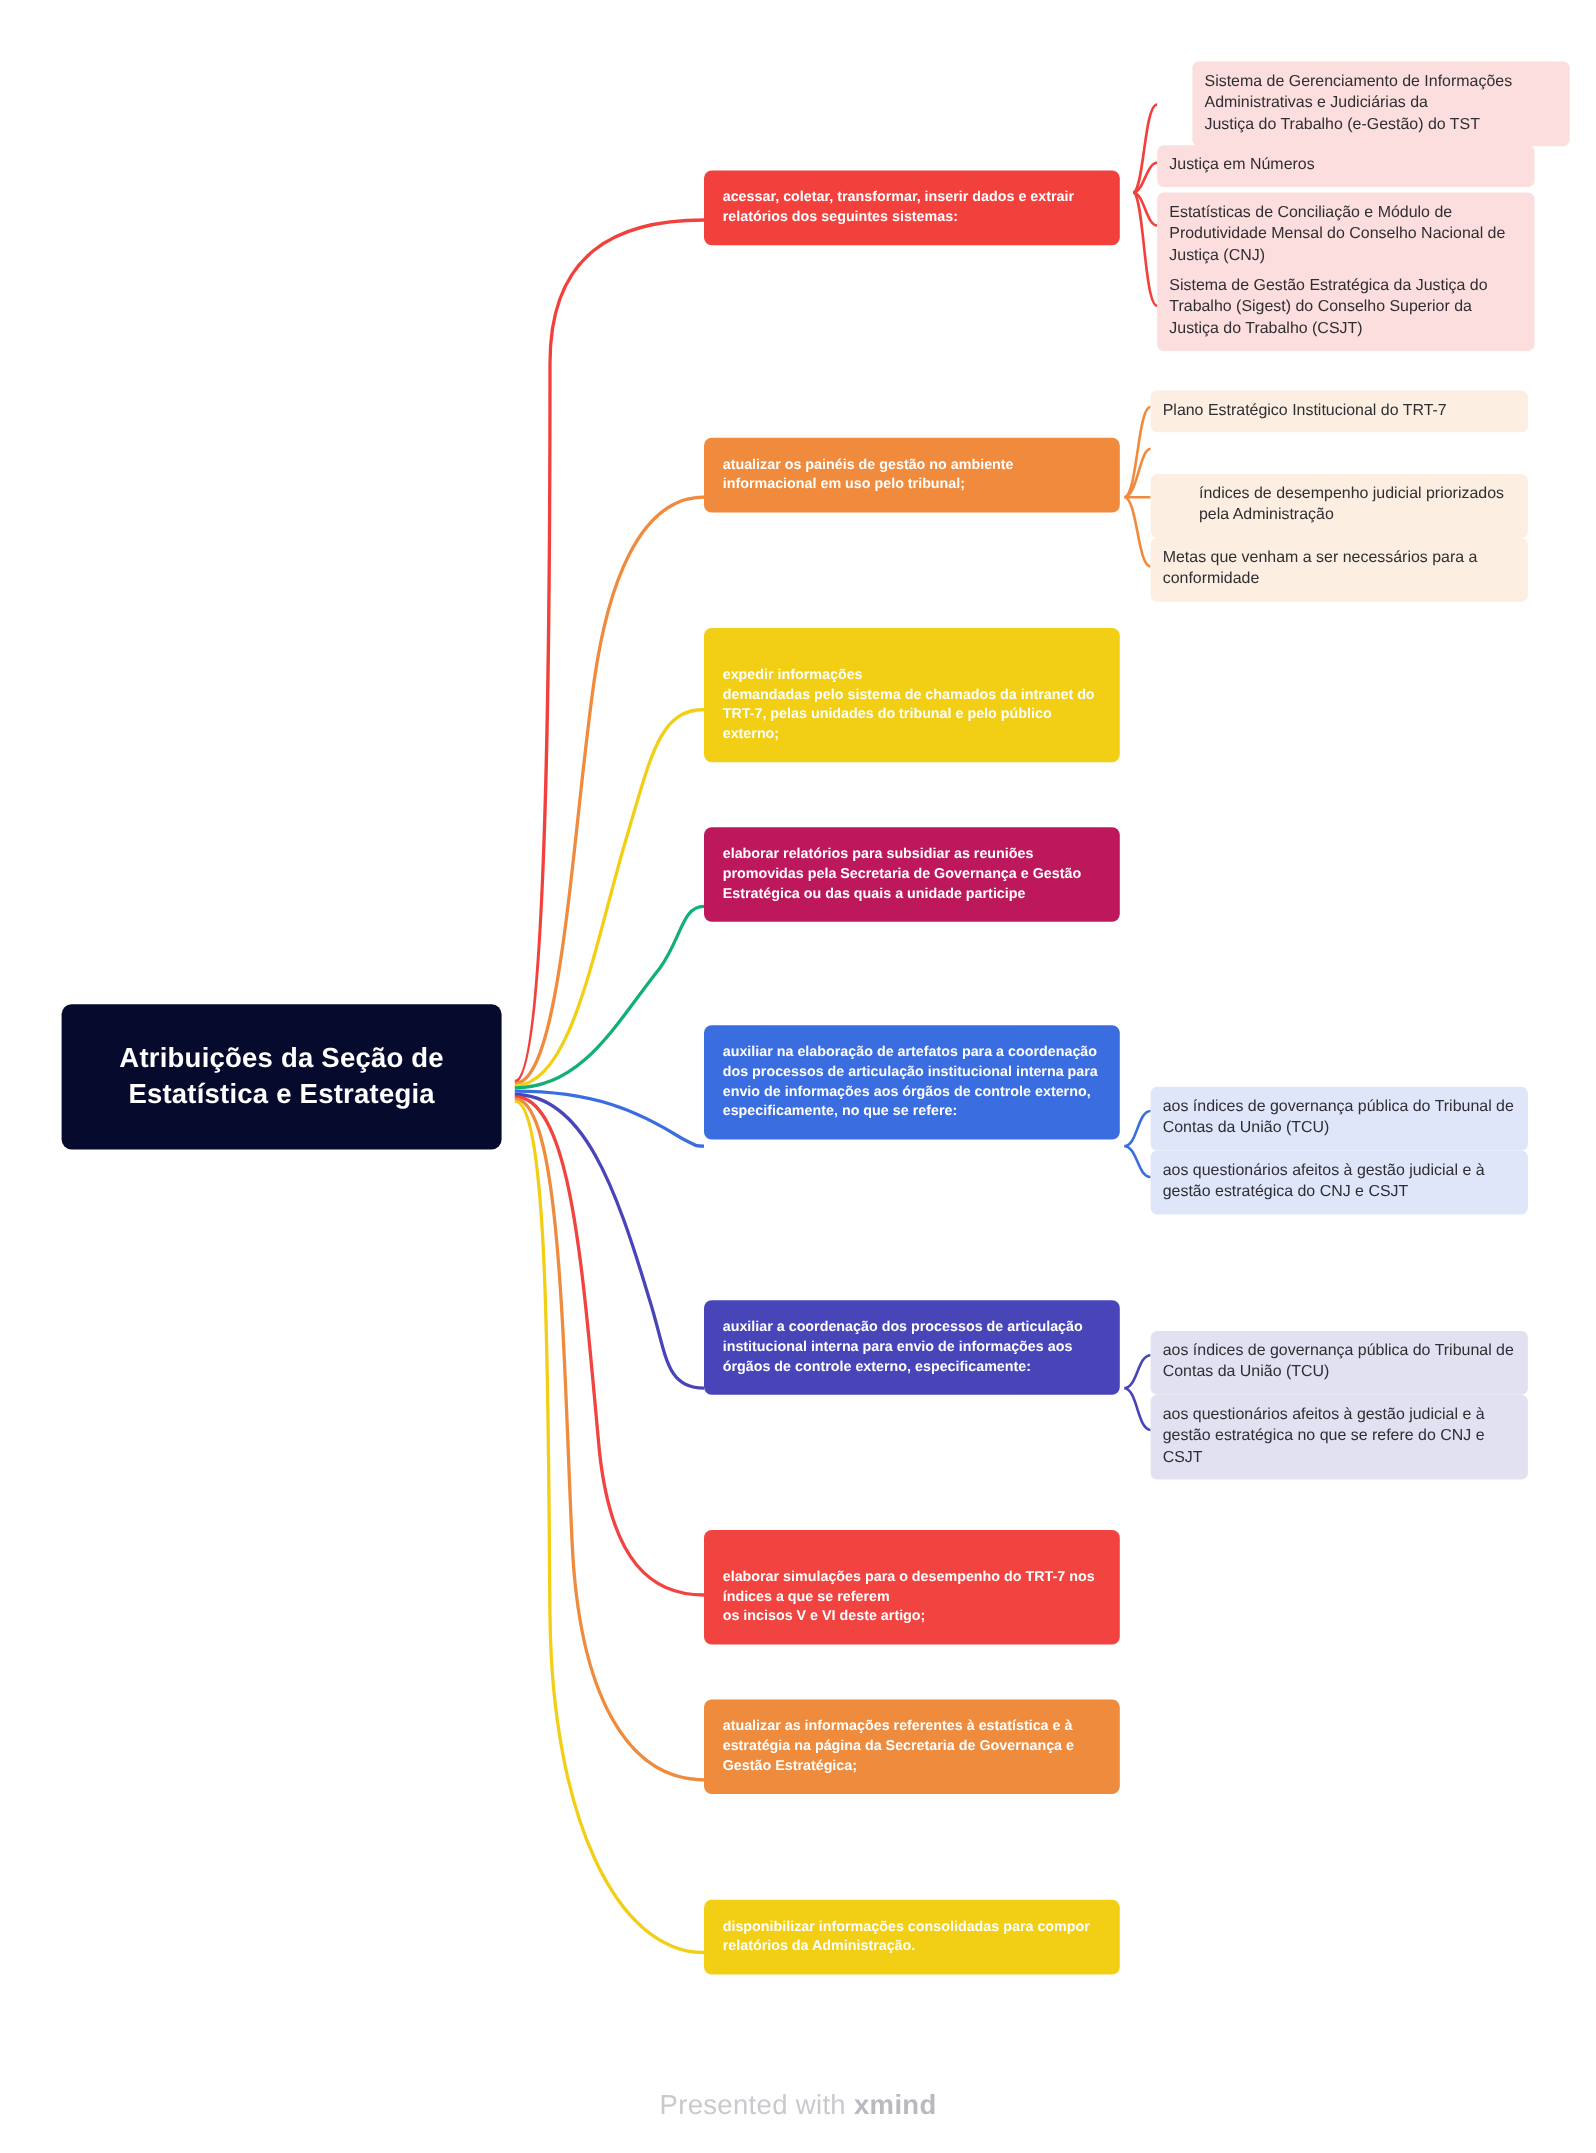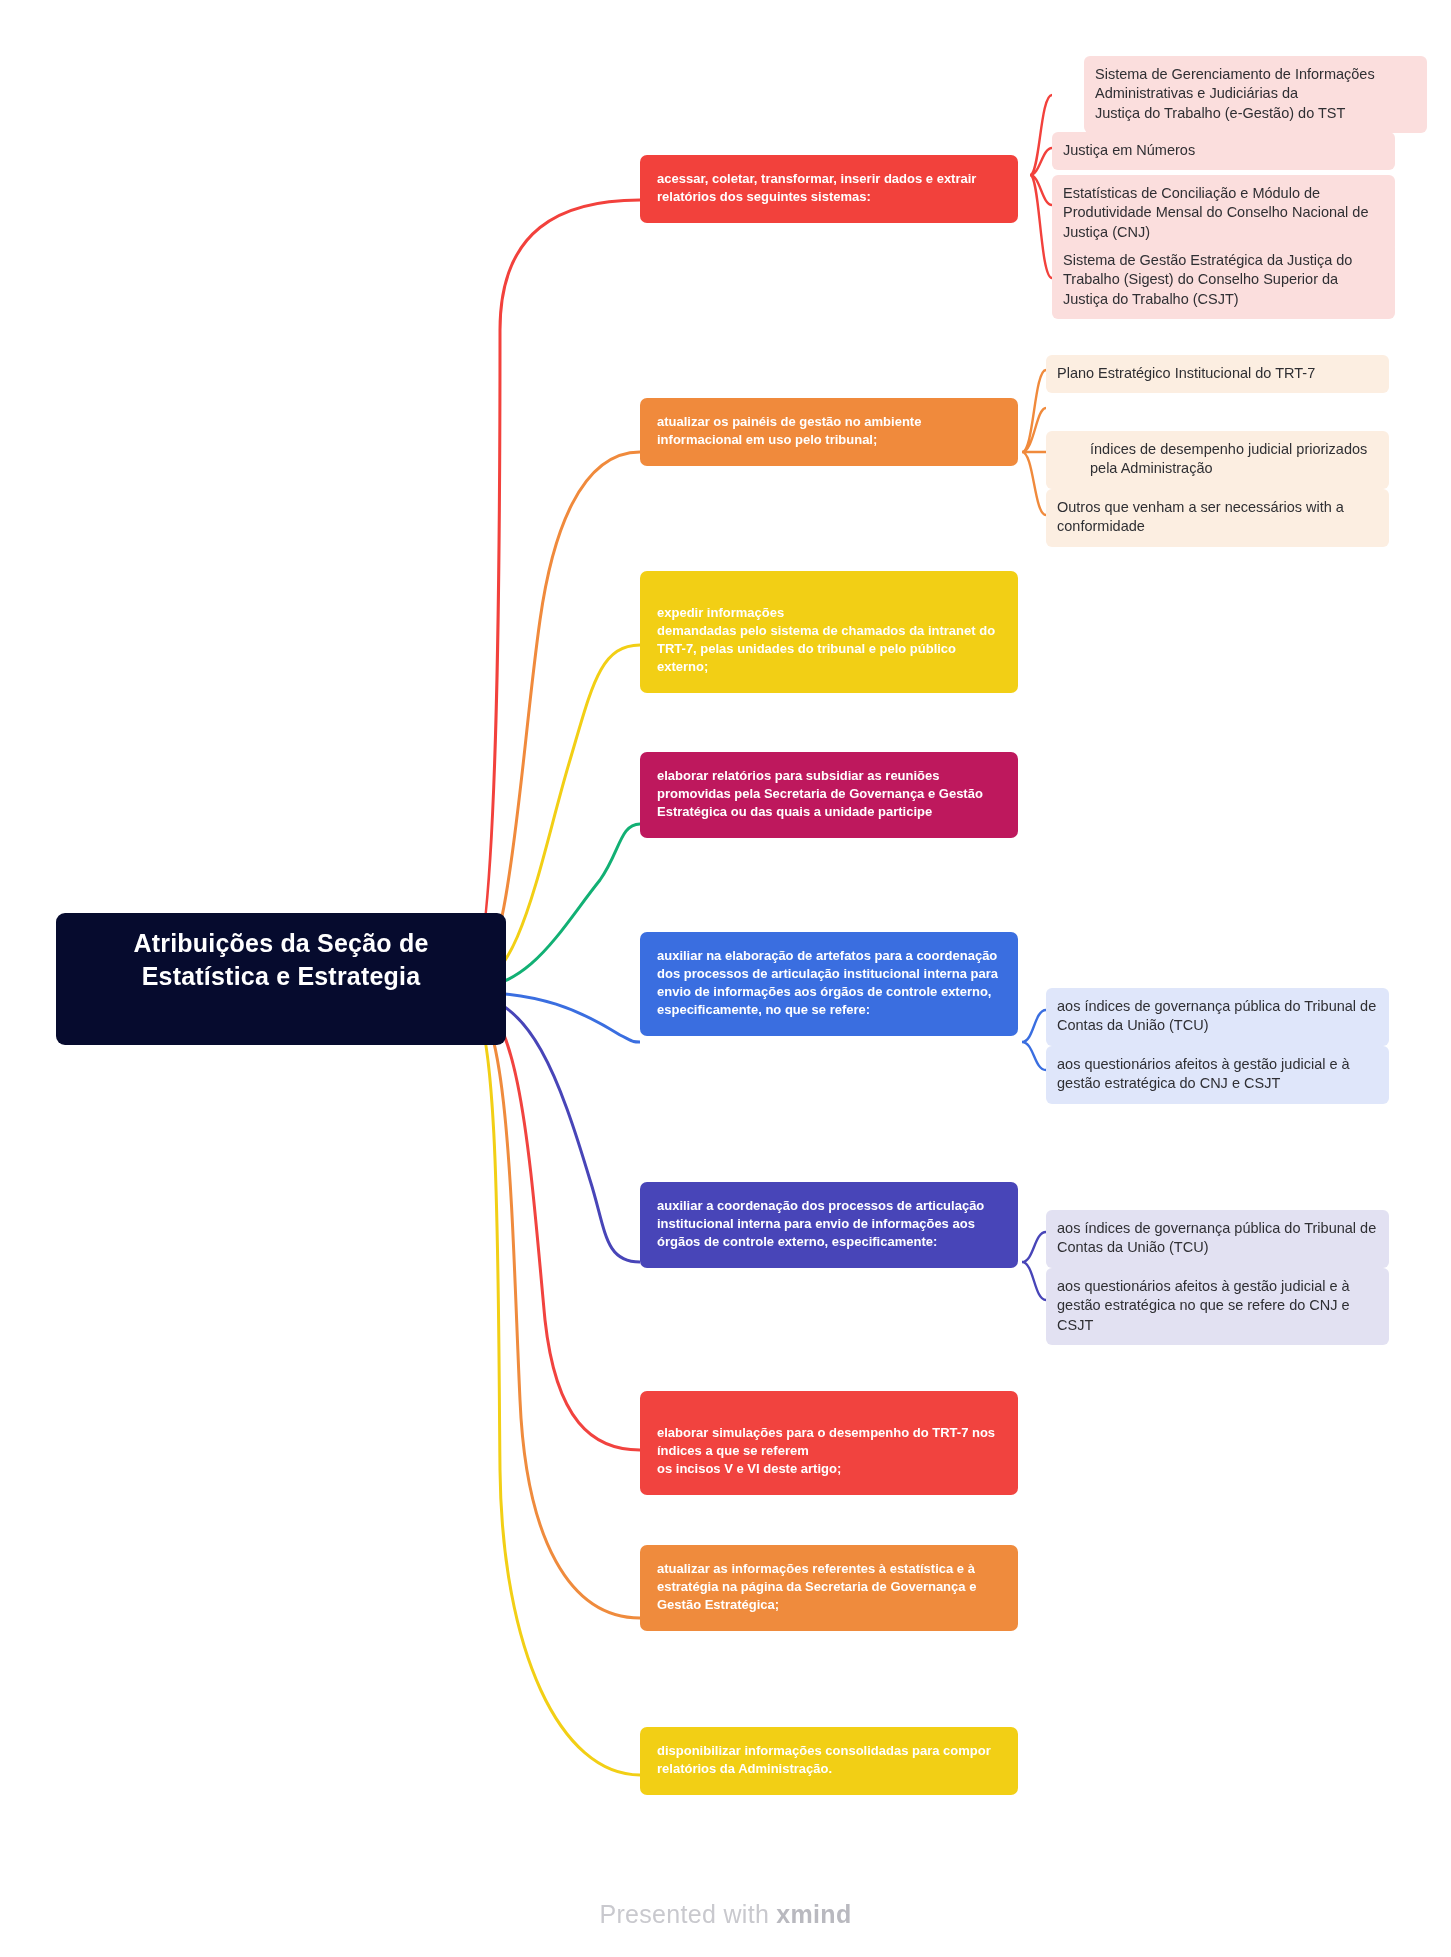--- a/index.html
+++ b/index.html
@@ -5,23 +5,23 @@
   html,body{margin:0;padding:0;}
   body{
     width:1451px;height:1957px;background:#ffffff;
     font-family:"Liberation Sans", sans-serif;
     position:relative;overflow:hidden;
   }
   #canvas{position:absolute;inset:0;}
   svg.links{position:absolute;left:0;top:0;width:1451px;height:1957px;pointer-events:none;}
 
   .root-node{
-    position:absolute;left:56px;top:913px;width:450px;min-height:132px;
+    position:absolute;left:56px;top:913px;width:400px;min-height:132px;
     background:#060b2e;border-radius:9px;
-    display:flex;align-items:flex-start;justify-content:center;
+    display:flex;align-items:center;justify-content:center;
     box-sizing:border-box;padding:14px 18px;
   }
   .root-node span{
     color:#ffffff;font-size:25px;font-weight:bold;line-height:1.32;
     text-align:center;letter-spacing:.2px;
   }
 
   .branch{
     position:absolute;width:378px;box-sizing:border-box;
     border-radius:7px;padding:15px 16px 17px 17px;
@@ -90,21 +90,21 @@
   <div class="branch" style="left:640px;top:398px;background:#f08a3c;">
     <span> atualizar os painéis de gestão no ambiente informacional em uso pelo tribunal;</span>
   </div>
   <div class="leaf" style="left:1046px;top:355px;background:#fceee1;">
     <span>Plano Estratégico Institucional do TRT-7</span>
   </div>
   <div class="leaf" style="left:1046px;top:431px;background:#fceee1;padding-left:44px;">
     <span> índices de desempenho judicial priorizados pela Administração</span>
   </div>
   <div class="leaf" style="left:1046px;top:489px;background:#fceee1;">
-    <span>Outros que venham a ser necessários with a conformidade</span>
+    <span>Metas que venham a ser necessários para a conformidade</span>
   </div>
 
   <div class="branch" style="left:640px;top:571px;background:#f2cf15;white-space:pre-line;">
     <span style="white-space: pre-line;">expedir informações
 demandadas pelo sistema de chamados da intranet do TRT-7, pelas unidades do tribunal e pelo público externo;</span>
   </div>
 
   <div class="branch" style="left:640px;top:752px;background:#be185d;">
     <span>elaborar relatórios para subsidiar as reuniões promovidas pela Secretaria de Governança e Gestão Estratégica ou das quais a unidade participe</span>
   </div>

